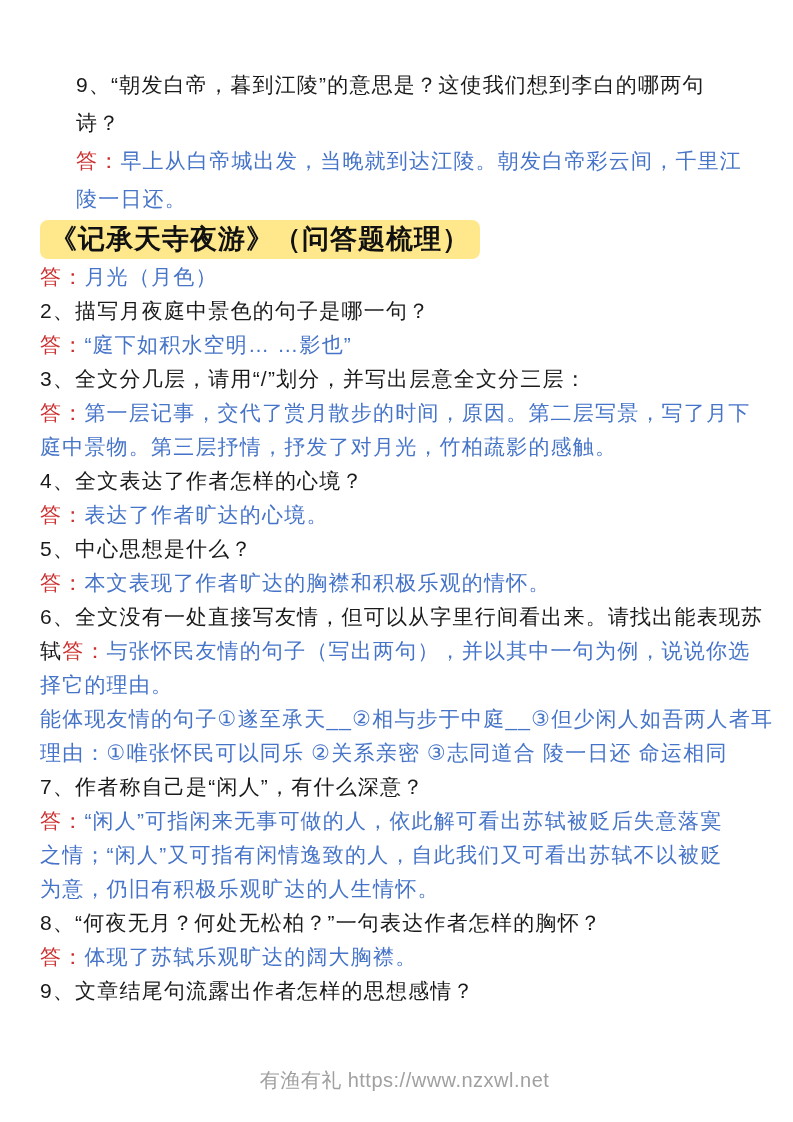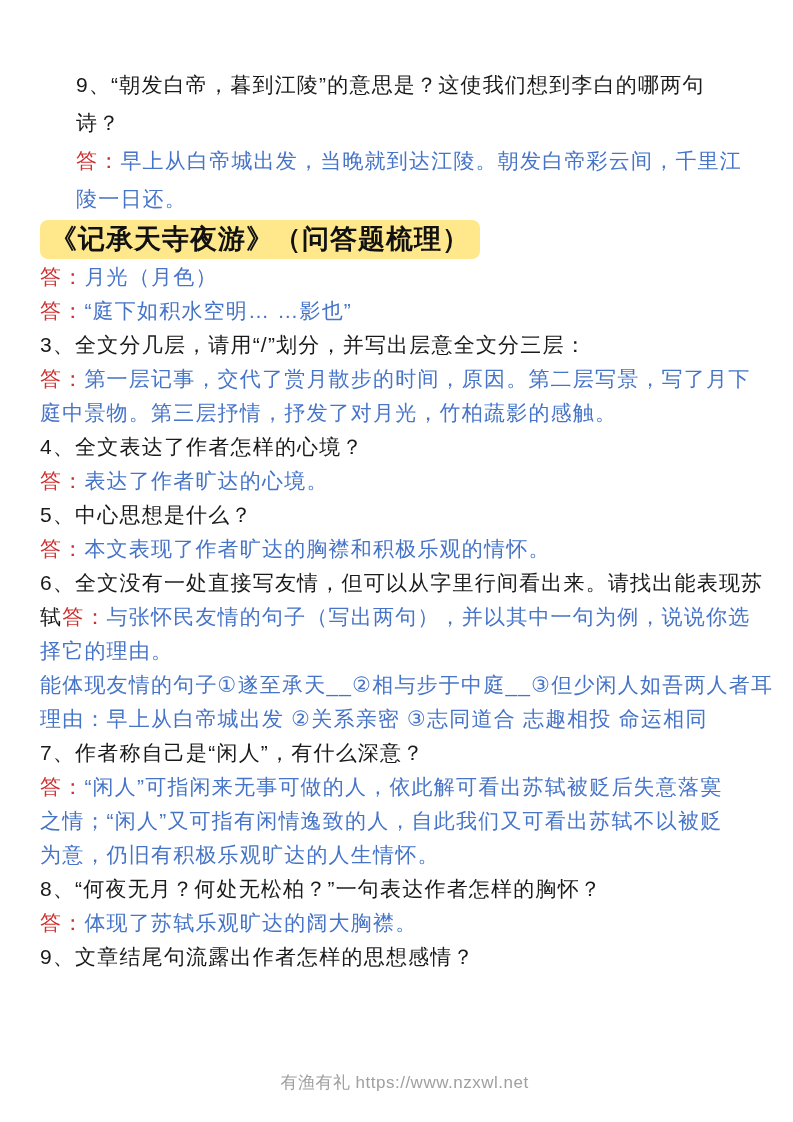--- a/index.html
+++ b/index.html
@@ -55,21 +55,21 @@
     padding: 1px 10px 2px 10px;
     border-radius: 8px;
     line-height: 36px;
   }
   .footer {
     position: absolute;
     left: 16px;
     right: 0;
     bottom: 28px;
     text-align: center;
-    font-size: 17px;
+    font-size: 20px;
     letter-spacing: 0.5px;
     color: var(--footer-color, #a0a0a0);
   }
 </style>
 </head>
 <body>
 
 <div class="page">
   <div class="content">
 
@@ -79,33 +79,34 @@
         <div class="line"><span class="seg-label">答：</span><span class="seg-a">早上从白帝城出发，当晚就到达江陵。朝发白帝彩云间，千里江</span></div>
         <div class="line"><span class="seg-a">陵一日还。</span></div>
       </div>
 
     <div class="title-wrap">
       <span class="title-highlight">《记承天寺夜游》（问答题梳理）</span>
     </div>
 
     <div class="body-block" id="body-block">
         <div class="line"><span class="seg-label">答：</span><span class="seg-a">月光（月色）</span></div>
+        <div class="line"><span class="seg-q">2、描写月夜庭中景色的句子是哪一句？</span></div>
         <div class="line"><span class="seg-label">答：</span><span class="seg-a">“庭下如积水空明… …影也”</span></div>
         <div class="line"><span class="seg-q">3、全文分几层，请用“/”划分，并写出层意全文分三层：</span></div>
         <div class="line"><span class="seg-label">答：</span><span class="seg-a">第一层记事，交代了赏月散步的时间，原因。第二层写景，写了月下</span></div>
         <div class="line"><span class="seg-a">庭中景物。第三层抒情，抒发了对月光，竹柏蔬影的感触。</span></div>
         <div class="line"><span class="seg-q">4、全文表达了作者怎样的心境？</span></div>
         <div class="line"><span class="seg-label">答：</span><span class="seg-a">表达了作者旷达的心境。</span></div>
         <div class="line"><span class="seg-q">5、中心思想是什么？</span></div>
         <div class="line"><span class="seg-label">答：</span><span class="seg-a">本文表现了作者旷达的胸襟和积极乐观的情怀。</span></div>
         <div class="line"><span class="seg-q">6、全文没有一处直接写友情，但可以从字里行间看出来。请找出能表现苏</span></div>
         <div class="line"><span class="seg-q">轼</span><span class="seg-label">答：</span><span class="seg-a">与张怀民友情的句子（写出两句），并以其中一句为例，说说你选</span></div>
         <div class="line"><span class="seg-a">择它的理由。</span></div>
         <div class="line"><span class="seg-a">能体现友情的句子①遂至承天__②相与步于中庭__③但少闲人如吾两人者耳</span></div>
-        <div class="line"><span class="seg-a">理由：早上从白帝城出发  ②关系亲密  ③志同道合 志趣相投 命运相同</span></div>
+        <div class="line"><span class="seg-a">理由：①唯张怀民可以同乐  ②关系亲密  ③志同道合 陵一日还 命运相同</span></div>
         <div class="line"><span class="seg-q">7、作者称自己是“闲人”，有什么深意？</span></div>
         <div class="line"><span class="seg-label">答：</span><span class="seg-a">“闲人”可指闲来无事可做的人，依此解可看出苏轼被贬后失意落寞</span></div>
         <div class="line"><span class="seg-a">之情；“闲人”又可指有闲情逸致的人，自此我们又可看出苏轼不以被贬</span></div>
         <div class="line"><span class="seg-a">为意，仍旧有积极乐观旷达的人生情怀。</span></div>
         <div class="line"><span class="seg-q">8、“何夜无月？何处无松柏？”一句表达作者怎样的胸怀？</span></div>
         <div class="line"><span class="seg-label">答：</span><span class="seg-a">体现了苏轼乐观旷达的阔大胸襟。</span></div>
         <div class="line"><span class="seg-q">9、文章结尾句流露出作者怎样的思想感情？</span></div>
       </div>
 
   </div>

